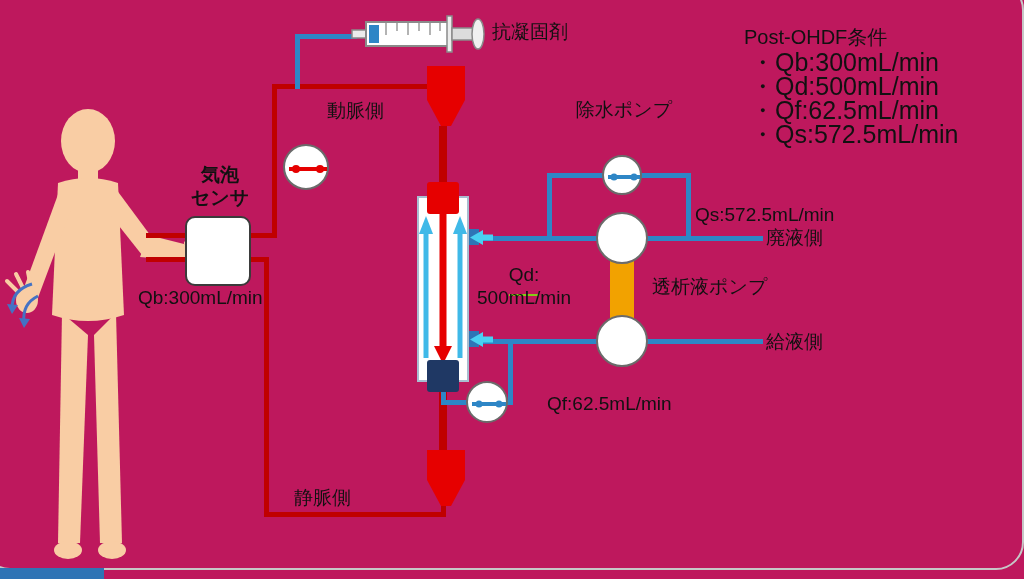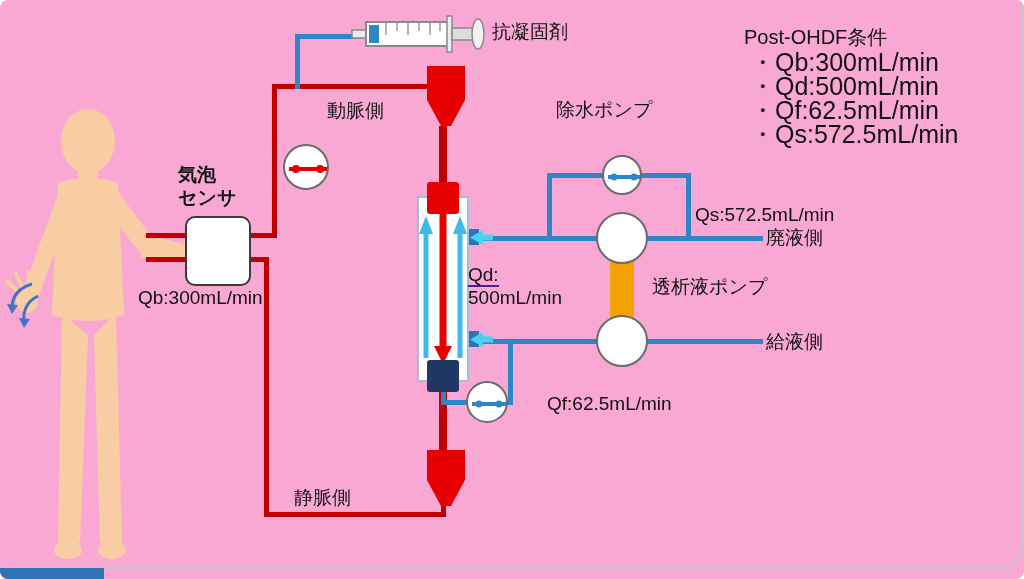--- a/index.html
+++ b/index.html
@@ -1,34 +1,34 @@
 <!DOCTYPE html>
 <html><head>
 <meta charset="utf-8">
 <style>
   html,body{margin:0;padding:0;background:#fff;}
-  .canvas{position:relative;width:1024px;height:579px;background:#f9a8d4;overflow:hidden;
-          font-family:"Liberation Sans","DejaVu Sans",sans-serif;color:#111;border-radius:8px;}
+  .canvas{position:relative;width:1024px;height:579px;background:#be185d;overflow:hidden;
+          font-family:"Liberation Sans","DejaVu Sans",sans-serif;color:#111;}
   .slide-border{position:absolute;left:-18px;top:-18px;width:1038px;height:584px;
           border:2px solid #c7c7c7;border-radius:28px;pointer-events:none;}
   .bottom-strip{position:absolute;left:0;top:568px;width:104px;height:11px;background:#2e74b5;}
   .tube{position:absolute;}
   .tube-red{background:#c00000;}
   .tube-blue{background:#2e86c6;}
   .lbl{position:absolute;font-size:19px;line-height:23px;white-space:nowrap;}
-  .lbl-center{white-space:normal;}
+  .lbl-center{text-align:center;white-space:normal;}
   .pump{position:absolute;background:#fff;border:2px solid #6b6b6b;border-radius:50%;box-sizing:border-box;}
   .pump svg{position:absolute;left:0;top:0;}
   .box{position:absolute;background:#fff;border:2px solid #3b3b3b;border-radius:10px;box-sizing:border-box;}
   .dz-body{position:absolute;left:417px;top:196px;width:52px;height:186px;background:#fff;
            border:2px solid #a9bdd1;box-sizing:border-box;}
   .dz-cap{position:absolute;width:32px;height:32px;border-radius:3px;}
   .port{position:absolute;width:12px;height:16px;background:#2e75b6;}
   .orange-link{position:absolute;left:610px;top:260px;width:24px;height:59px;background:#f2a200;}
-  .underline{border-bottom:2px solid #4c1d95;padding-bottom:0;}
+  .underline{border-bottom:2px solid #84cc16;padding-bottom:9px;}
   .cond{position:absolute;left:744px;top:24px;}
   .cond .title{font-size:20px;line-height:26px;}
   .cond .item{font-size:25px;line-height:24px;padding-left:6px;}
   svg{display:block;}
 </style>
 </head>
 <body>
 
 <div class="canvas">
 

